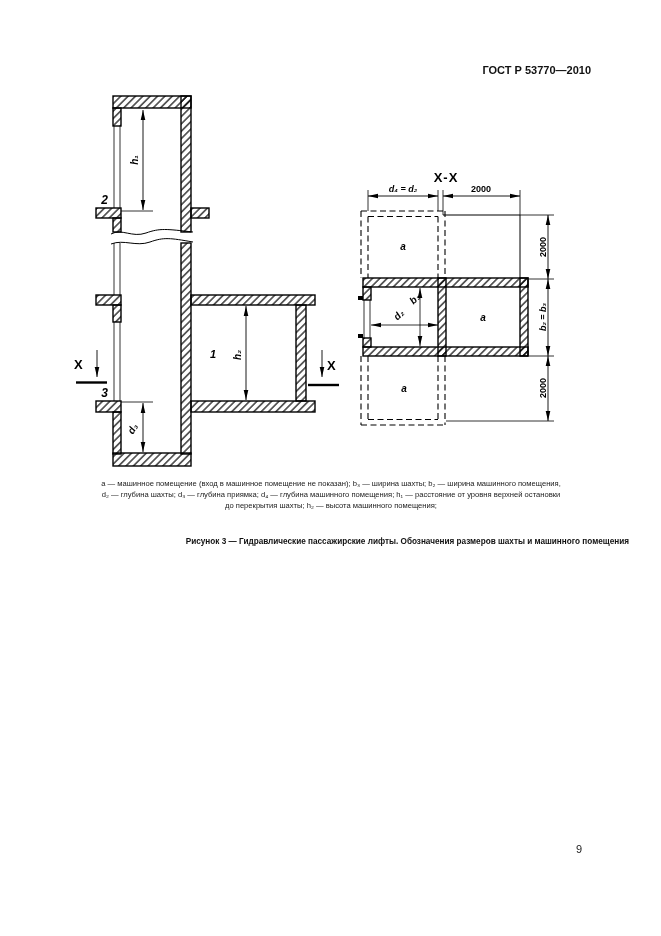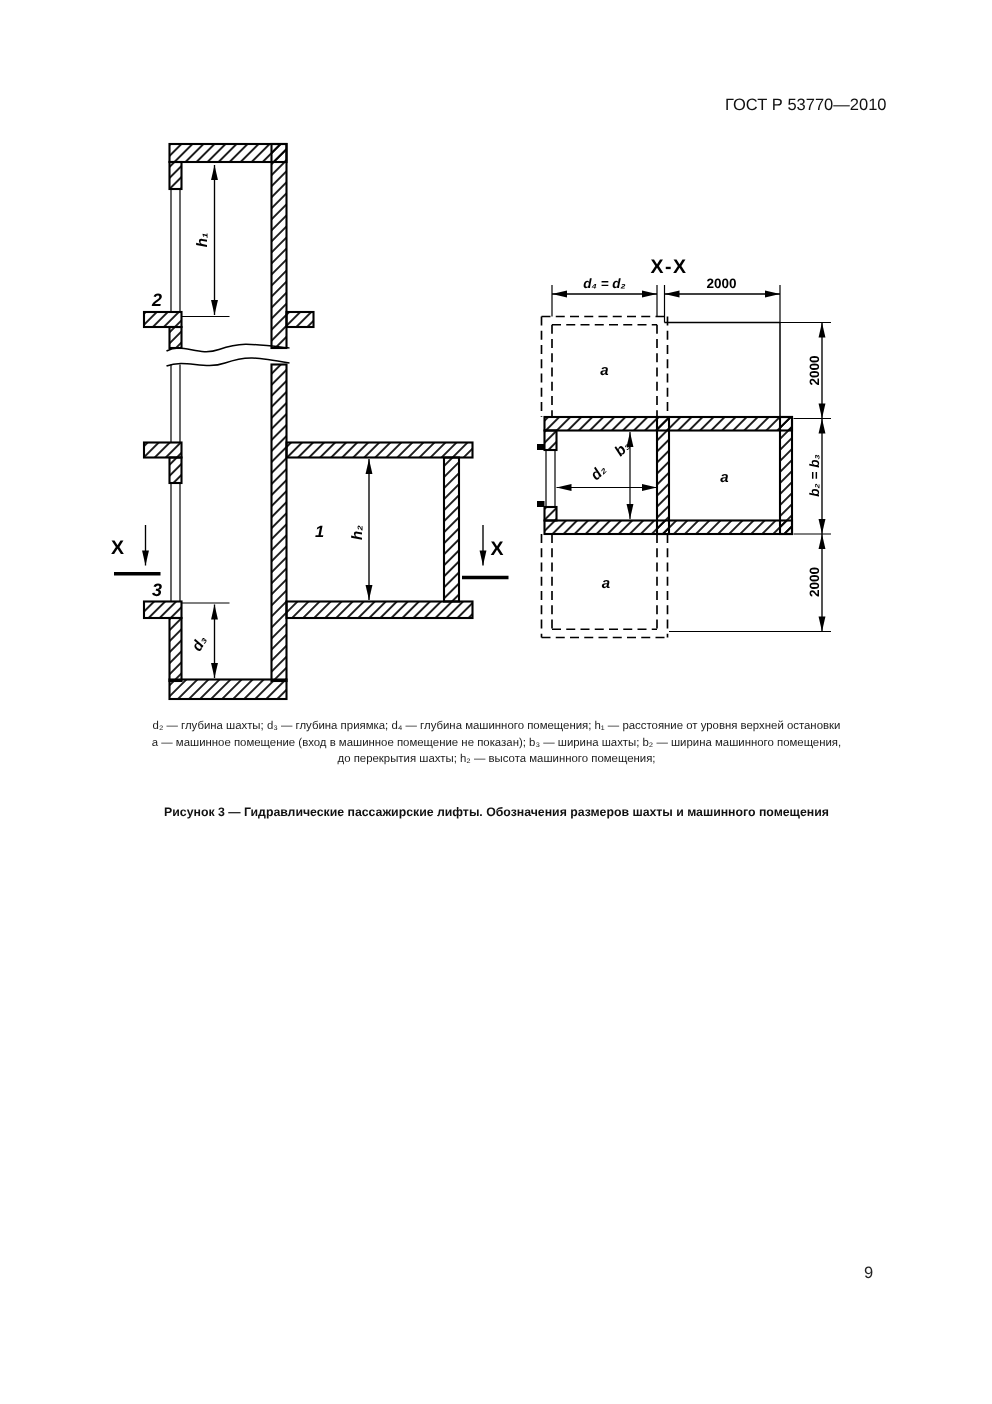--- a/index.html
+++ b/index.html
@@ -2,30 +2,30 @@
 <html><head>
 <meta charset="utf-8">
 <style>
   html,body { margin:0; padding:0; background:#ffffff; }
   .page {
     position:relative; width:661px; height:936px; background:#ffffff;
     font-family:"Liberation Sans", sans-serif; color:#1a1a1a; overflow:hidden;
   }
   .header-title {
     position:absolute; top:64px; right:70px;
-    font-size:11px; font-weight:normal; color:#111;
+    font-size:11px; font-weight:bold; color:#111;
   }
   .drawing { position:absolute; left:0; top:0; }
   .caption-block {
     position:absolute; left:33px; top:478px; width:596px;
     text-align:center; font-size:7.6px; line-height:11.2px; color:#1a1a1a;
   }
   .figure-title {
     position:absolute; left:33px; top:537px; width:596px;
-    text-align:center; font-size:8.2px; font-weight:bold; color:#111;
+    text-align:right; font-size:8.2px; font-weight:bold; color:#111;
   }
   .page-number { position:absolute; left:576px; top:843px; font-size:11px; color:#222; }
 
   
   .w   { fill:url(#ht); stroke:#000; stroke-width:1.4; }           
   .nub { fill:#000; stroke:none; }
   .tl  { stroke:#000; stroke-width:0.8; fill:none; }               
   .ol  { stroke:#000; stroke-width:1; fill:none; }                 
   .dl  { stroke:#000; stroke-width:0.9; fill:none; }               
   .dsh { stroke:#000; stroke-width:1.1; fill:none; stroke-dasharray:6 3.5; }
@@ -193,21 +193,21 @@
         <line class="dl" x1="548" y1="279" x2="548" y2="356" marker-start="url(#ar)" marker-end="url(#ar)"></line>
         <line class="dl" x1="548" y1="356" x2="548" y2="421" marker-start="url(#ar)" marker-end="url(#ar)"></line>
         <text class="dn" text-anchor="middle" x="543" y="250" transform="rotate(-90 543 247)">2000</text>
         <text class="dt" text-anchor="middle" x="543" y="320" transform="rotate(-90 543 317)">b₂ = b₃</text>
         <text class="dn" text-anchor="middle" x="543" y="391" transform="rotate(-90 543 388)">2000</text>
       </g>
     </g>
   </svg>
 
   <div class="caption-block">
+    <div>а — машинное помещение (вход в машинное помещение не показан); b₃ — ширина шахты; b₂ — ширина машинного помещения,</div>
     <div>d₂ — глубина шахты; d₃ — глубина приямка; d₄ — глубина машинного помещения; h₁ — расстояние от уровня верхней остановки</div>
-    <div>а — машинное помещение (вход в машинное помещение не показан); b₃ — ширина шахты; b₂ — ширина машинного помещения,</div>
     <div>до перекрытия шахты; h₂ — высота машинного помещения;</div>
   </div>
 
   <div class="figure-title">Рисунок 3 — Гидравлические пассажирские лифты. Обозначения размеров шахты и машинного помещения</div>
 
   <div class="page-number">9</div>
 </div>
 
 </body></html>

